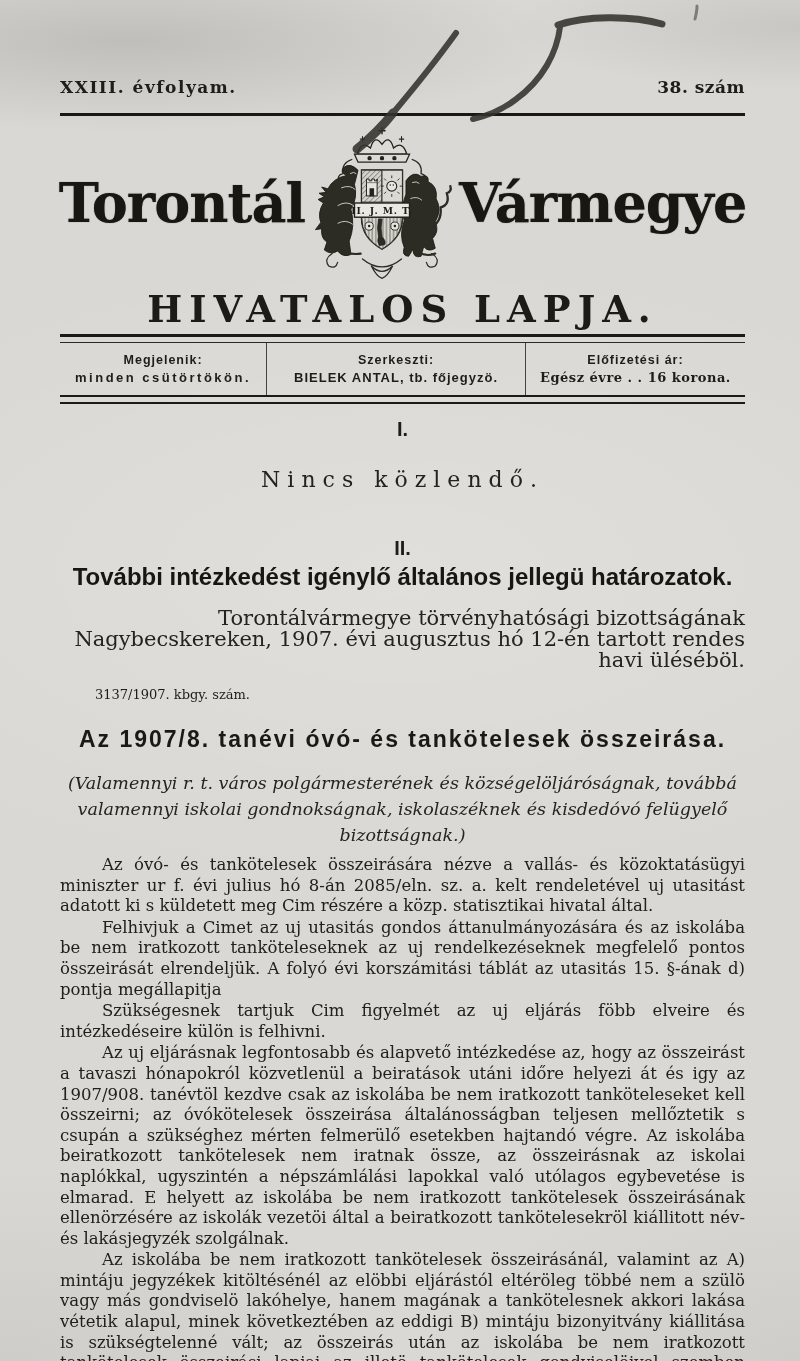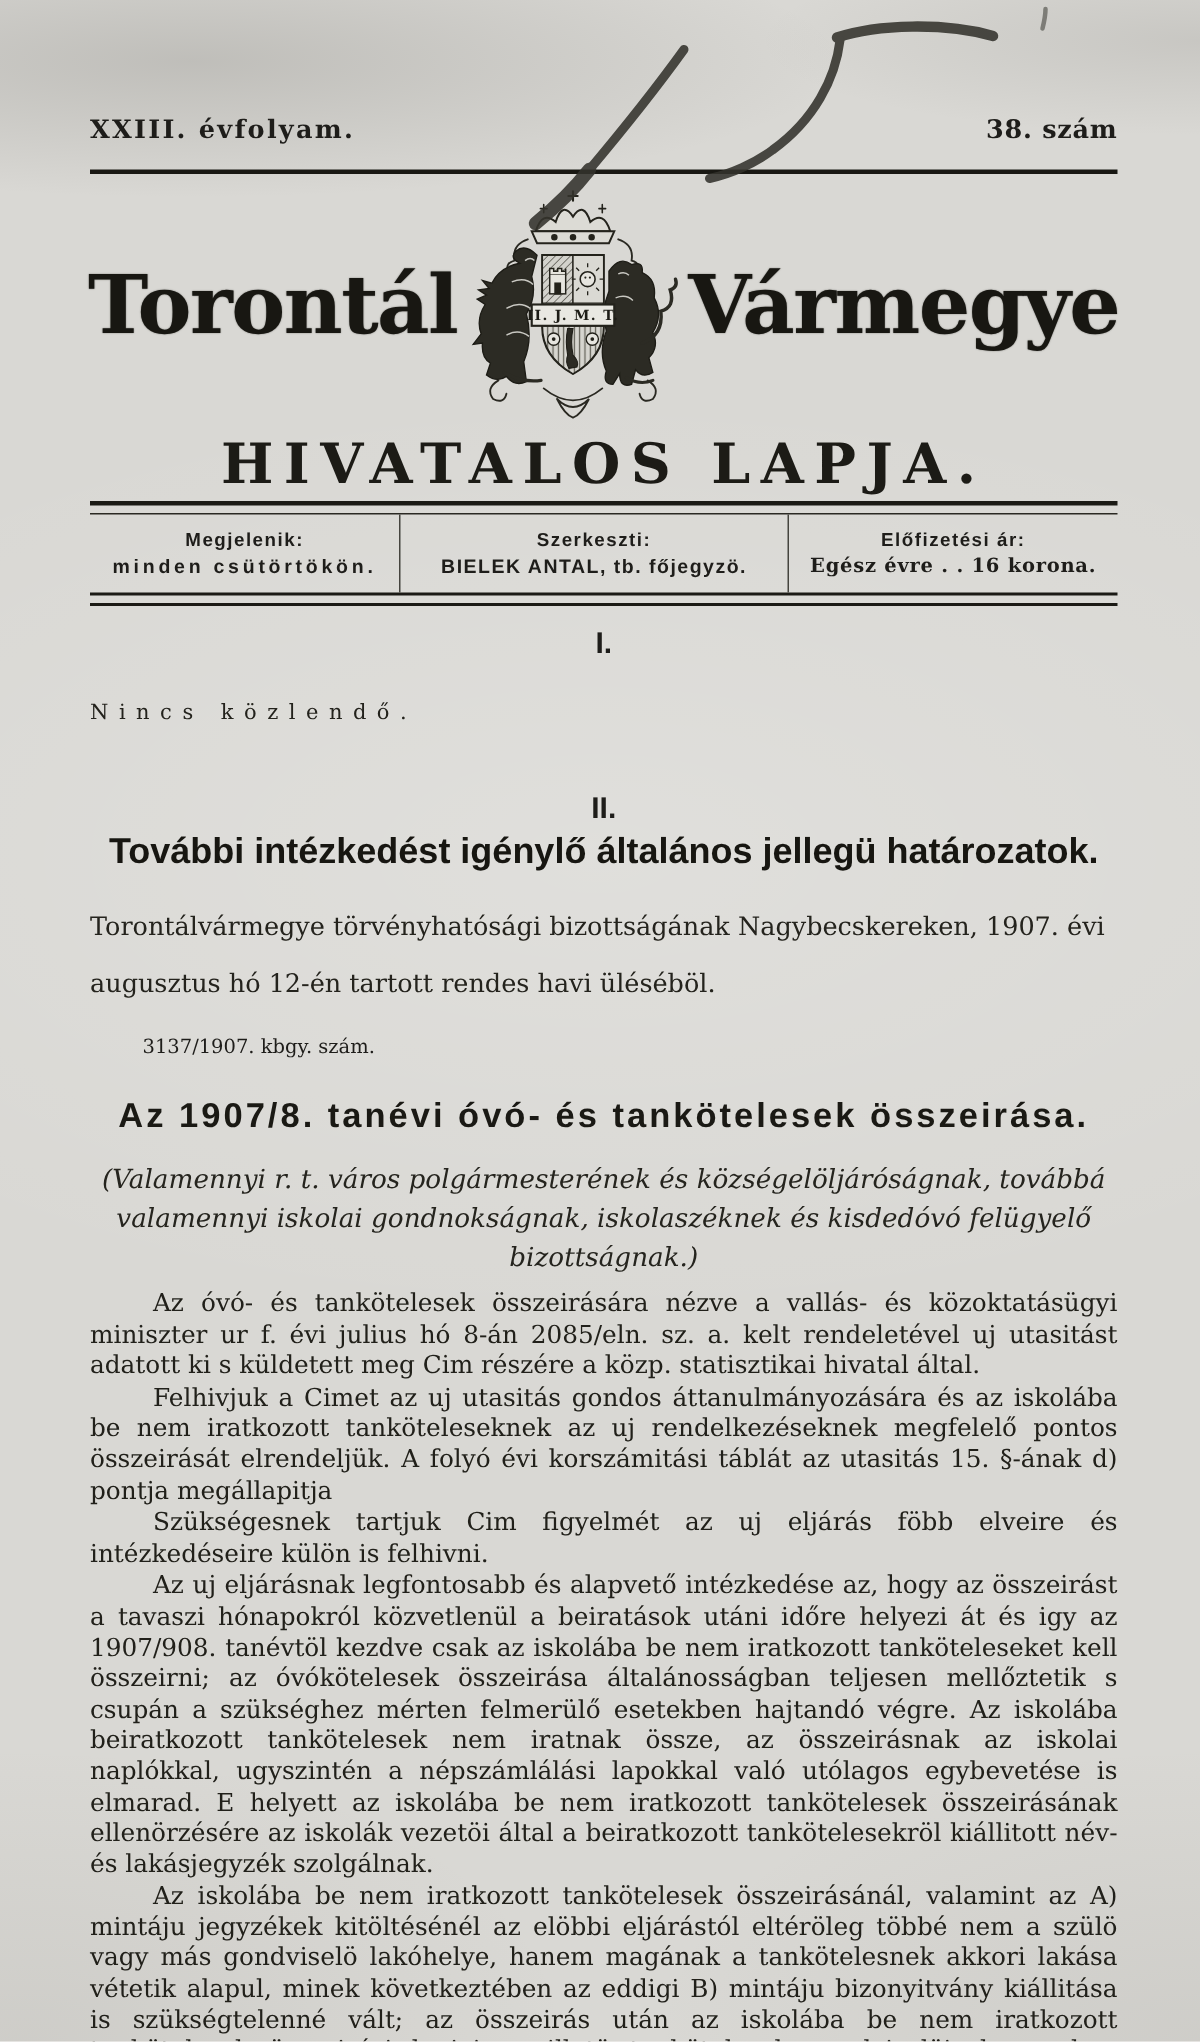--- a/index.html
+++ b/index.html
@@ -63,27 +63,27 @@
   
   .sec-number{
     text-align:center;font-family:"Liberation Sans",sans-serif;
     font-weight:bold;font-size:20px;margin-top:13px;line-height:24px;
   }
   .sec-title{
     text-align:center;font-family:"Liberation Sans",sans-serif;
     font-weight:bold;font-size:24px;line-height:30px;margin-top:2px;color:#171611;
   }
   .nincs{
-    font-size:14px;letter-spacing:7px;
+    text-align:center;font-size:22px;letter-spacing:7px;
     margin-top:26px;color:#23221c;
   }
   .sec2{margin-top:44px;}
   .intro{
-    margin-top:16px;text-align:left;
-    font-size:17px;line-height:38px;color:#24231d;
+    margin-top:16px;text-align:right;
+    font-size:21px;line-height:21px;color:#24231d;
   }
   .refnum{margin-top:16px;margin-left:35px;font-size:13px;}
   .article-title{
     margin-top:24px;text-align:center;
     font-family:"Liberation Sans",sans-serif;font-weight:bold;
     font-size:23px;letter-spacing:2px;color:#1a1914;
   }
   .addressees{
     margin-top:17px;text-align:center;font-style:italic;
     font-size:17.5px;line-height:26px;color:#25241e;

